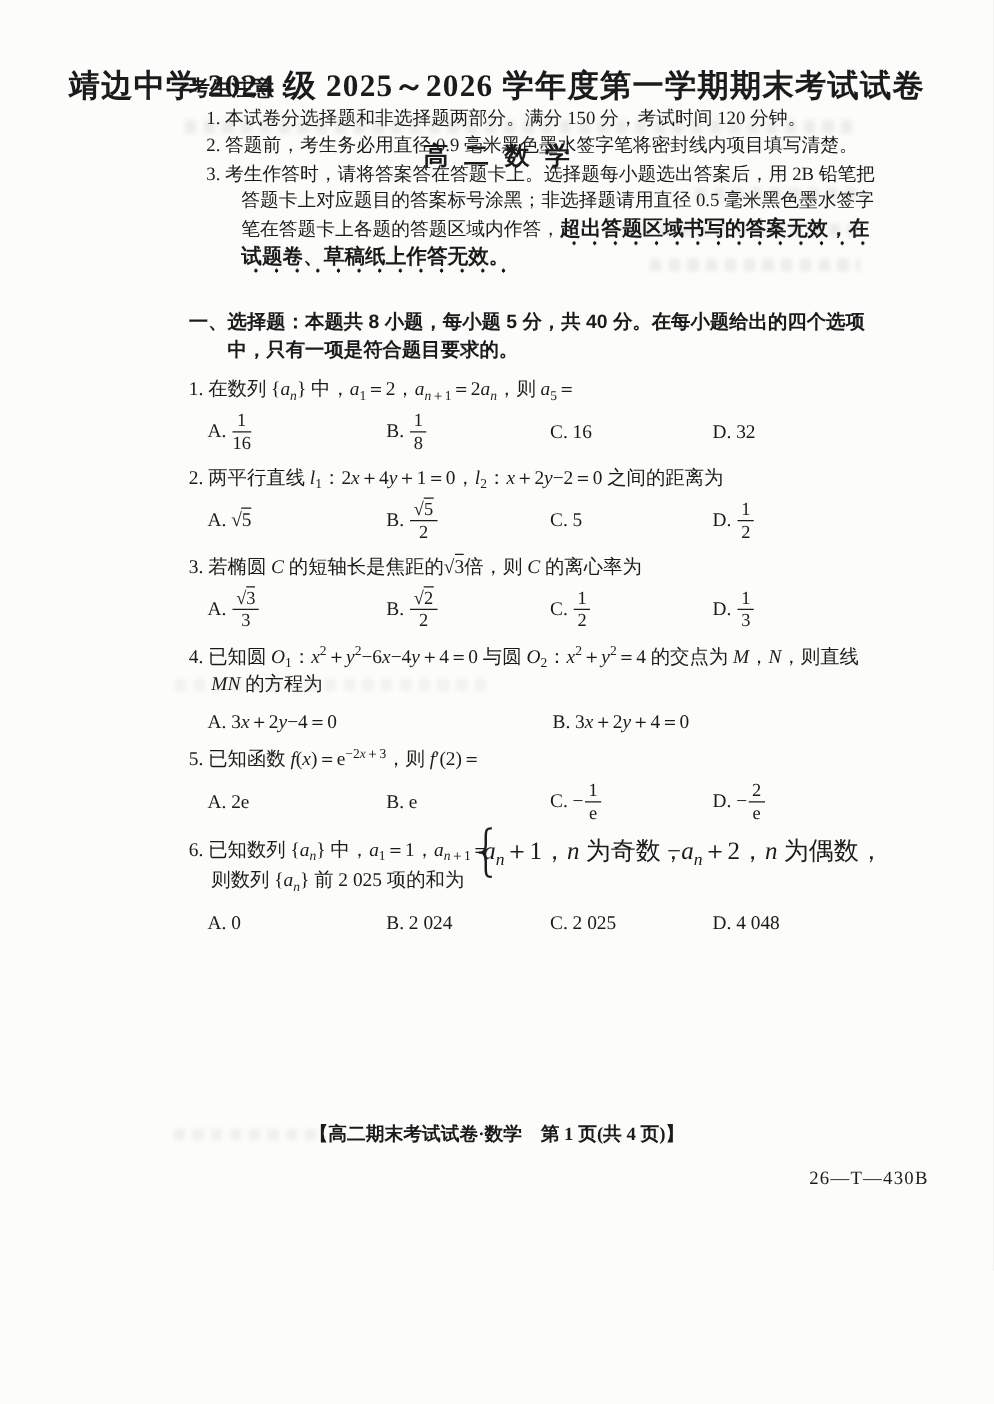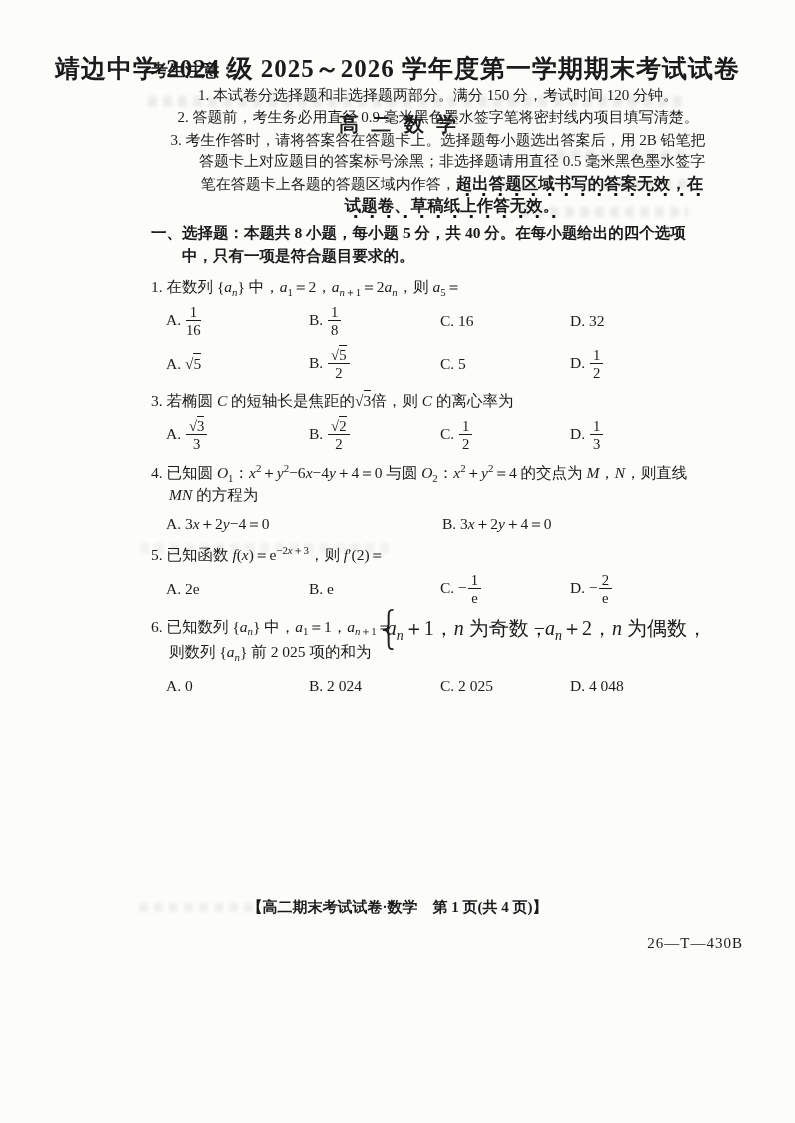--- a/index.html
+++ b/index.html
@@ -6,28 +6,28 @@
   .page{position:relative;width:795px;height:1123px;margin:0 auto;background:#fcfcfa;
         font-family:"Liberation Serif",serif;color:#1b1b1b;overflow:hidden;}
   .content{position:absolute;left:151px;top:0;width:560px;}
   
   .title{margin:0;padding-top:52px;text-align:center;font-size:25px;font-weight:700;letter-spacing:1px;}
   .subject{margin-top:26px;text-align:center;font-size:20px;font-weight:700;letter-spacing:0.62em;text-indent:0.62em;
            font-family:"Liberation Sans",sans-serif;}
   
   .notice{margin-top:60px;font-size:15px;line-height:21.5px;}
   .notice-head{font-size:17px;font-weight:700;font-family:"Liberation Sans",sans-serif;margin-bottom:3px;}
-  .notice-item{padding-left:42px;text-indent:-28px;margin:1px 0;text-align:center;}
+  .notice-item{padding-left:42px;text-indent:-28px;margin:1px 0;}
   .em-dots{font-family:"Liberation Sans",sans-serif;font-weight:700;font-size:16.5px;
            padding-bottom:5px;
            background-image:radial-gradient(circle,#151515 1.4px,transparent 1.6px);
            background-size:1em 5px;background-repeat:repeat-x;background-position:3px 100%;}
   
-  .sec-head{margin-top:3px;font-size:15.5px;font-weight:700;line-height:23px;
-            font-family:Liberation Serif, serif;padding-left:31px;text-indent:-31px;}
+  .sec-head{margin-top:28px;font-size:15.5px;font-weight:700;line-height:23px;
+            font-family:Liberation Sans, sans-serif;padding-left:31px;text-indent:-31px;}
   
   .question{margin-top:9px;font-size:15.5px;}
   .stem{line-height:22px;padding-left:18px;text-indent:-18px;}
   .options{margin-top:6px;padding-left:15px;display:grid;align-items:center;}
   .cols4{grid-template-columns:143px 131px 130px auto;min-height:34px;}
   .cols2{grid-template-columns:276px auto;row-gap:11px;margin-top:8px;}
   .opt{white-space:nowrap;}
   
   i{font-style:italic;font-family:"Liberation Serif",serif;}
   sub,sup{font-size:70%;line-height:0;}
@@ -84,20 +84,21 @@
       <div class="stem">1. 在数列 {<i>a</i><sub><i>n</i></sub>} 中，<i>a</i><sub>1</sub>＝2，<i>a</i><sub><i>n</i>＋1</sub>＝2<i>a</i><sub><i>n</i></sub>，则 <i>a</i><sub>5</sub>＝</div>
       <div class="options cols4">
         <span class="opt">A. <span class="frac"><span class="num">1</span><span class="den">16</span></span></span>
         <span class="opt">B. <span class="frac"><span class="num">1</span><span class="den">8</span></span></span>
         <span class="opt">C. 16</span>
         <span class="opt">D. 32</span>
       </div>
     </div>
 
     <div class="question">
+      <div class="stem">2. 两平行直线 <i>l</i><sub>1</sub>：2<i>x</i>＋4<i>y</i>＋1＝0，<i>l</i><sub>2</sub>：<i>x</i>＋2<i>y</i>−2＝0 之间的距离为</div>
       <div class="options cols4">
         <span class="opt">A. √<span class="ov">5</span></span>
         <span class="opt">B. <span class="frac"><span class="num">√<span class="ov">5</span></span><span class="den">2</span></span></span>
         <span class="opt">C. 5</span>
         <span class="opt">D. <span class="frac"><span class="num">1</span><span class="den">2</span></span></span>
       </div>
     </div>
 
     <div class="question">
       <div class="stem">3. 若椭圆 <i>C</i> 的短轴长是焦距的√<span class="ov">3</span>倍，则 <i>C</i> 的离心率为</div>

